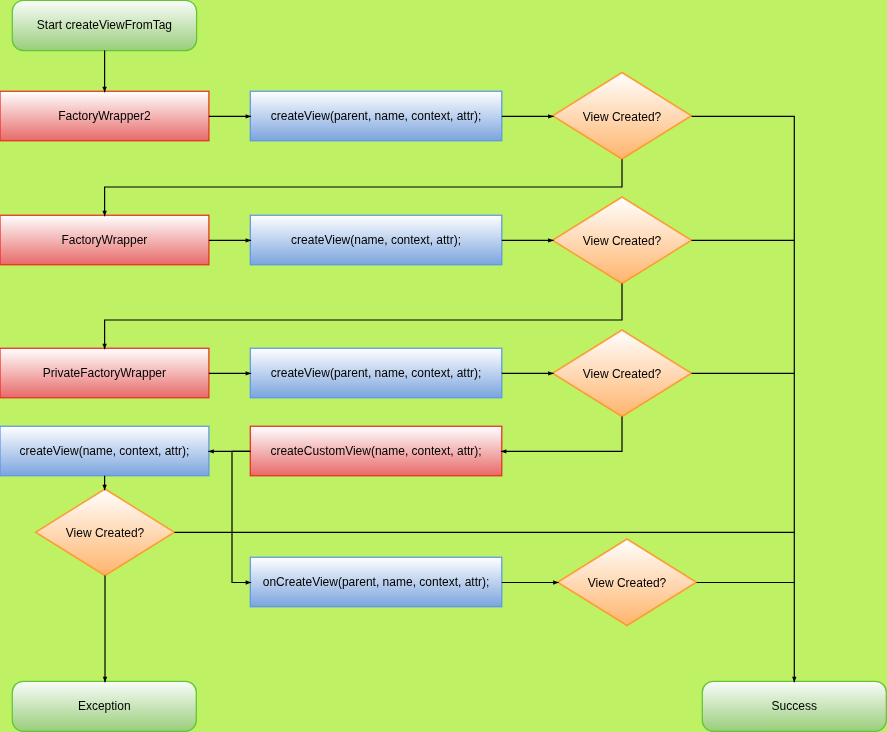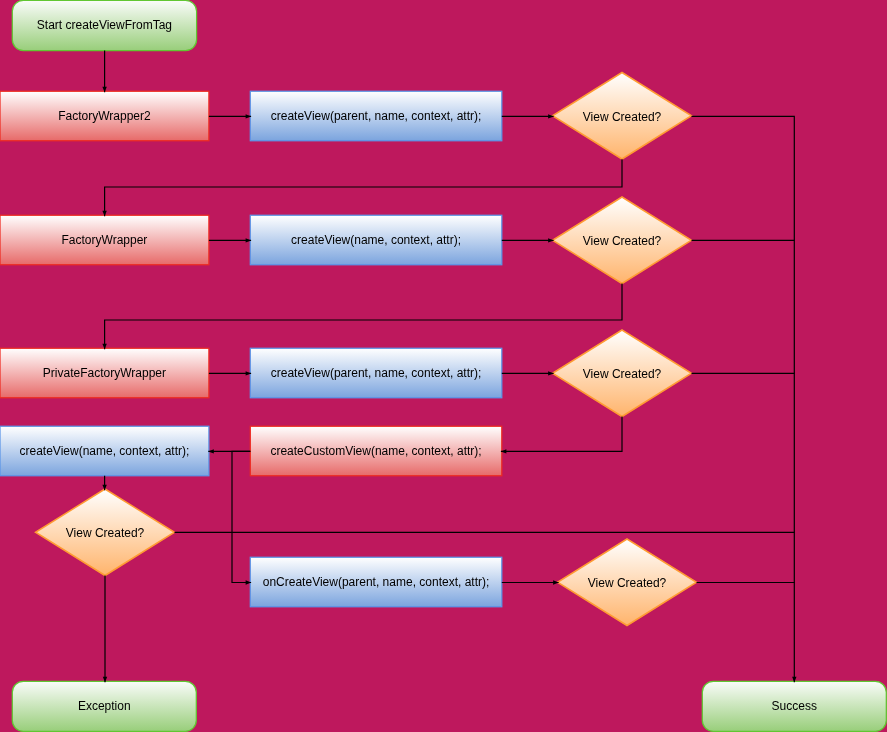--- a/index.html
+++ b/index.html
@@ -1,19 +1,19 @@
 <!DOCTYPE html>
 <html><head>
 <meta charset="utf-8">
 <style>
   html,body{margin:0;padding:0;background:#000000;}
   body{width:887px;height:732px;overflow:hidden;
        font-family:"Liberation Sans",sans-serif;
        -webkit-font-smoothing:antialiased;}
-  #canvas{position:relative;width:887px;height:732px;background:#be185d;overflow:hidden;}
+  #canvas{position:relative;width:887px;height:732px;background:#bef264;overflow:hidden;}
   svg.layer{position:absolute;left:0;top:0;width:887px;height:732px;display:block;
             will-change:transform;transform:translateZ(0);}
   text.nodetext{font-family:"Liberation Sans",sans-serif;font-size:12px;fill:#000000;
                 -webkit-font-smoothing:antialiased;}
 </style>
 </head>
 <body>
 
 <div id="canvas">
   <svg class="layer" id="shapes" viewBox="0 0 887 732">

